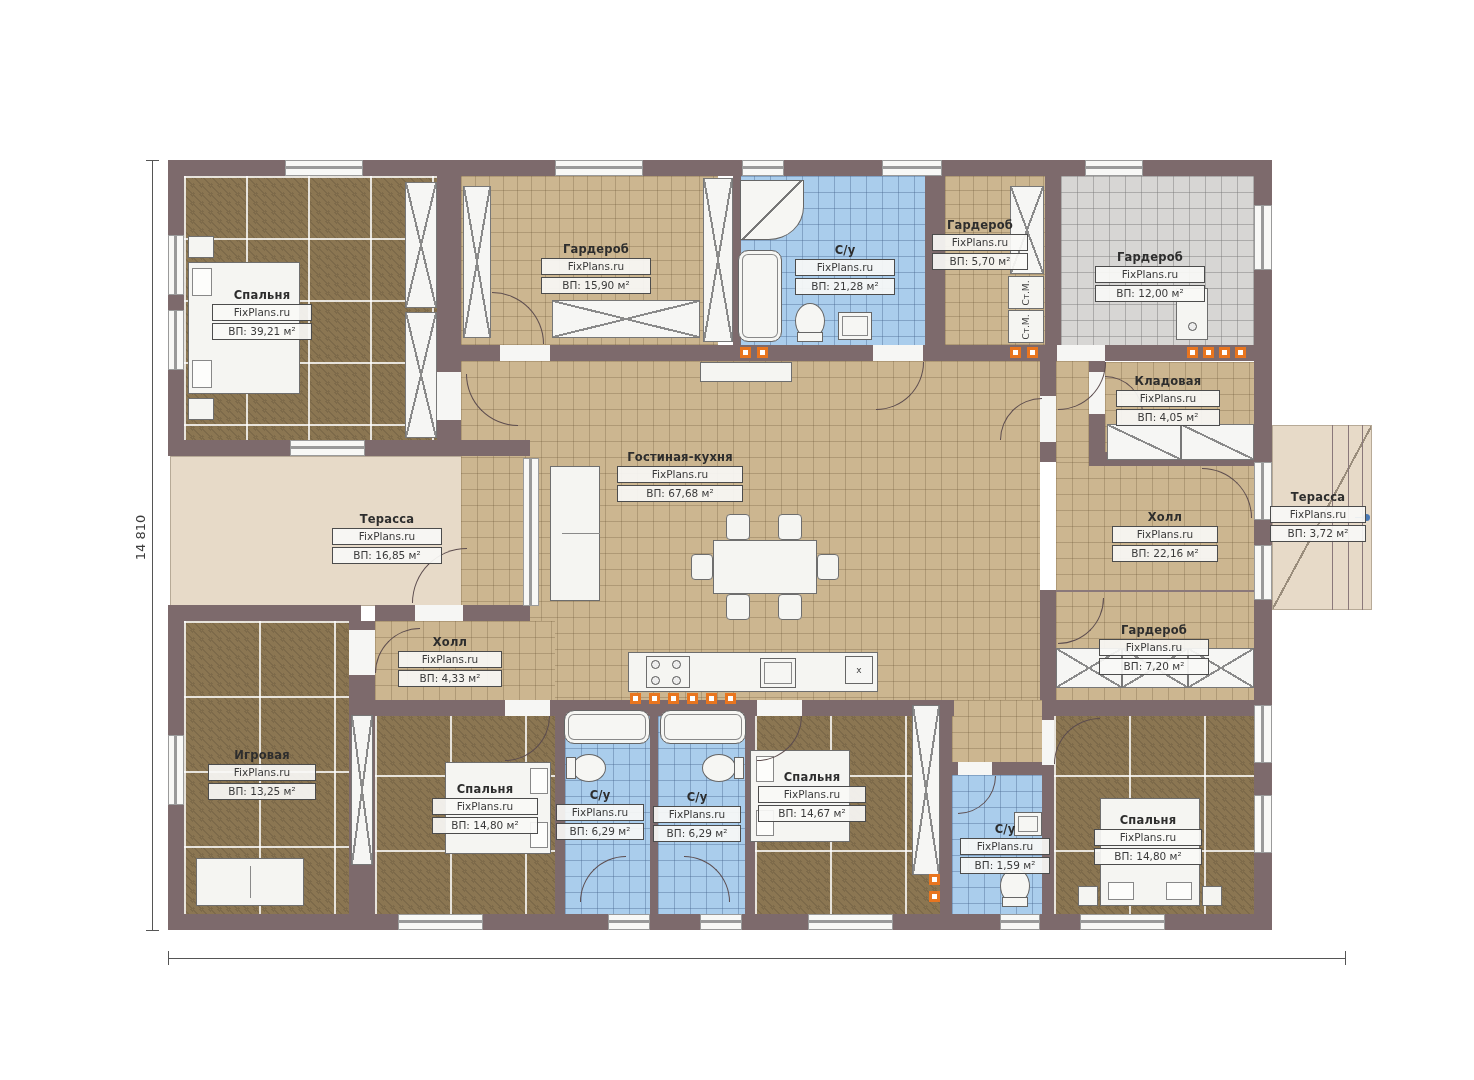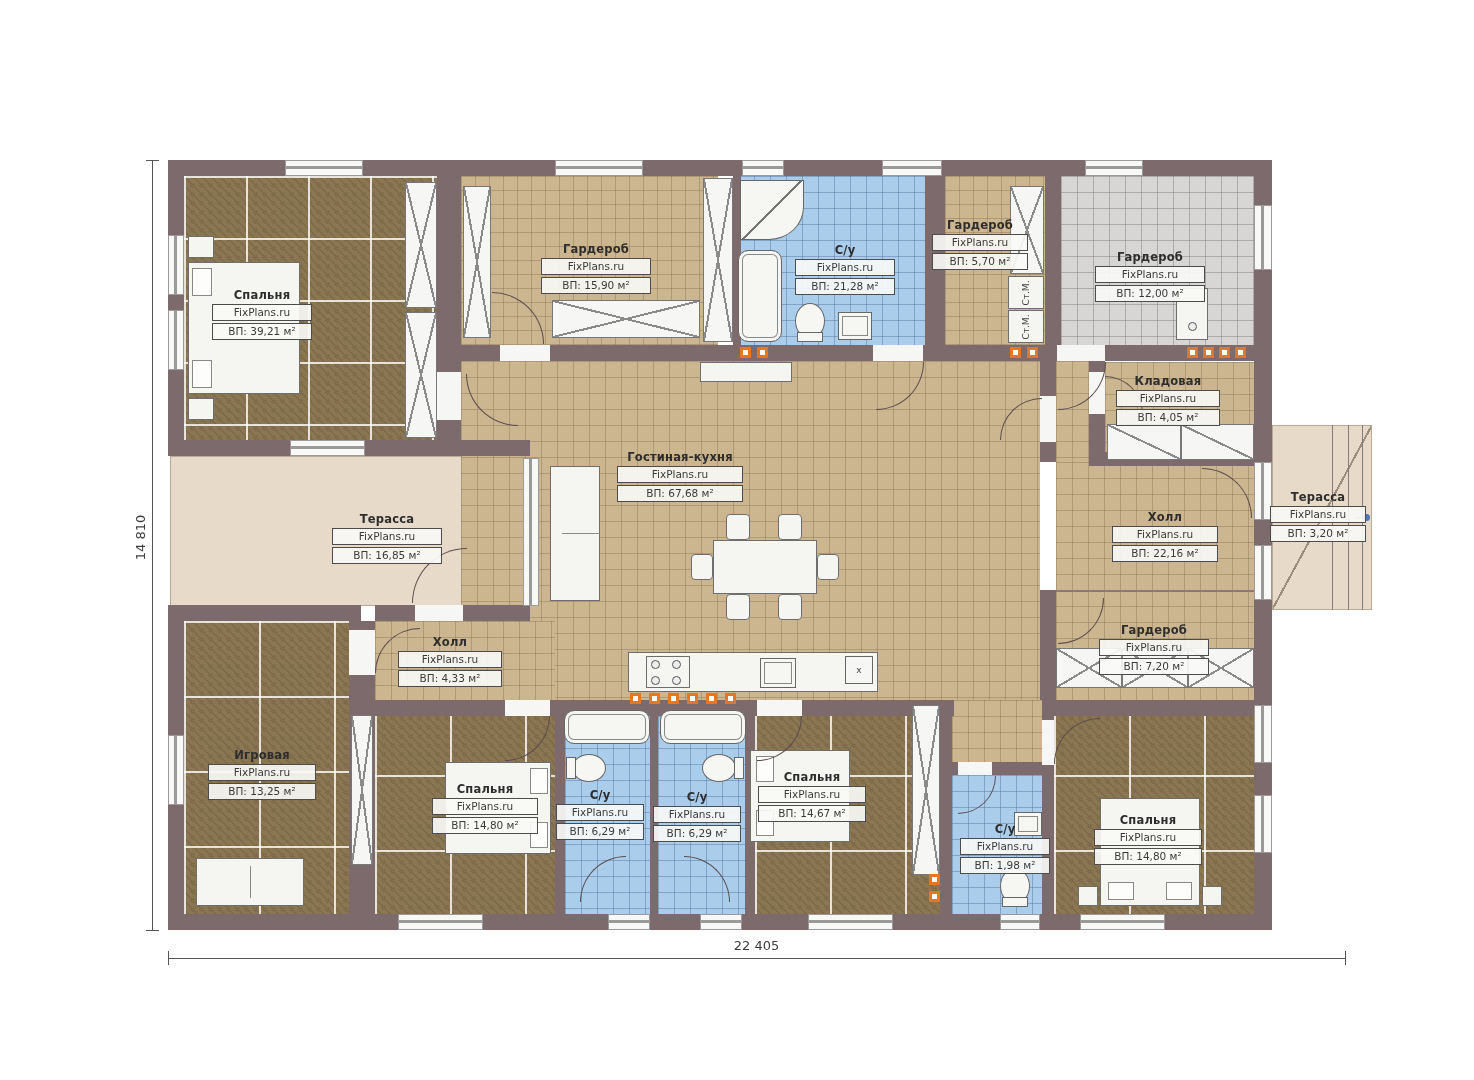--- a/index.html
+++ b/index.html
@@ -317,21 +317,21 @@
     <div class="rl-box">ВП: 16,85 м²</div>
   </div>
   <div class="rl" style="left:1112px;top:510px;width:106px;">
     <div class="rl-name">Холл</div>
     <div class="rl-box">FixPlans.ru</div>
     <div class="rl-box">ВП: 22,16 м²</div>
   </div>
   <div class="rl" style="left:1270px;top:490px;width:96px;">
     <div class="rl-name">Терасса</div>
     <div class="rl-box">FixPlans.ru</div>
-    <div class="rl-box">ВП: 3,20 м²</div>
+    <div class="rl-box">ВП: 3,72 м²</div>
   </div>
   <div class="rl" style="left:1099px;top:623px;width:110px;">
     <div class="rl-name">Гардероб</div>
     <div class="rl-box">FixPlans.ru</div>
     <div class="rl-box">ВП: 7,20 м²</div>
   </div>
   <div class="rl" style="left:398px;top:635px;width:104px;">
     <div class="rl-name">Холл</div>
     <div class="rl-box">FixPlans.ru</div>
     <div class="rl-box">ВП: 4,33 м²</div>
@@ -357,33 +357,32 @@
     <div class="rl-box">ВП: 6,29 м²</div>
   </div>
   <div class="rl" style="left:758px;top:770px;width:108px;">
     <div class="rl-name">Спальня</div>
     <div class="rl-box">FixPlans.ru</div>
     <div class="rl-box">ВП: 14,67 м²</div>
   </div>
   <div class="rl" style="left:960px;top:822px;width:90px;">
     <div class="rl-name">С/у</div>
     <div class="rl-box">FixPlans.ru</div>
-    <div class="rl-box">ВП: 1,98 м²</div>
+    <div class="rl-box">ВП: 1,59 м²</div>
   </div>
   <div class="rl" style="left:1094px;top:813px;width:108px;">
     <div class="rl-name">Спальня</div>
     <div class="rl-box">FixPlans.ru</div>
     <div class="rl-box">ВП: 14,80 м²</div>
   </div>
 
   <div class="thin" style="left:1355px;top:517px;width:12px;height:1px;background:#4a7ab5;"></div>
   <div style="position:absolute;left:1363px;top:514px;width:7px;height:7px;background:#4a7ab5;border-radius:50%;"></div>
 
   <div class="dim-line-v" style="left:152px;top:160px;height:770px;"></div>
   <div class="dim-line-h" style="left:146px;top:160px;width:13px;"></div>
   <div class="dim-line-h" style="left:146px;top:930px;width:13px;"></div>
   <div class="dim-text" style="left:110px;top:530px;transform:rotate(-90deg);transform-origin:center;width:60px;text-align:center;">14 810</div>
   <div class="dim-line-h" style="left:168px;top:958px;width:1177px;"></div>
   <div class="dim-line-v" style="left:168px;top:951px;height:14px;"></div>
   <div class="dim-line-v" style="left:1345px;top:951px;height:14px;"></div>
-  <div class="dim-text" style="left:168px;top:938px;width:1177px;text-align:center;">22 405</div>
 
 </div>
 
 </body></html>

